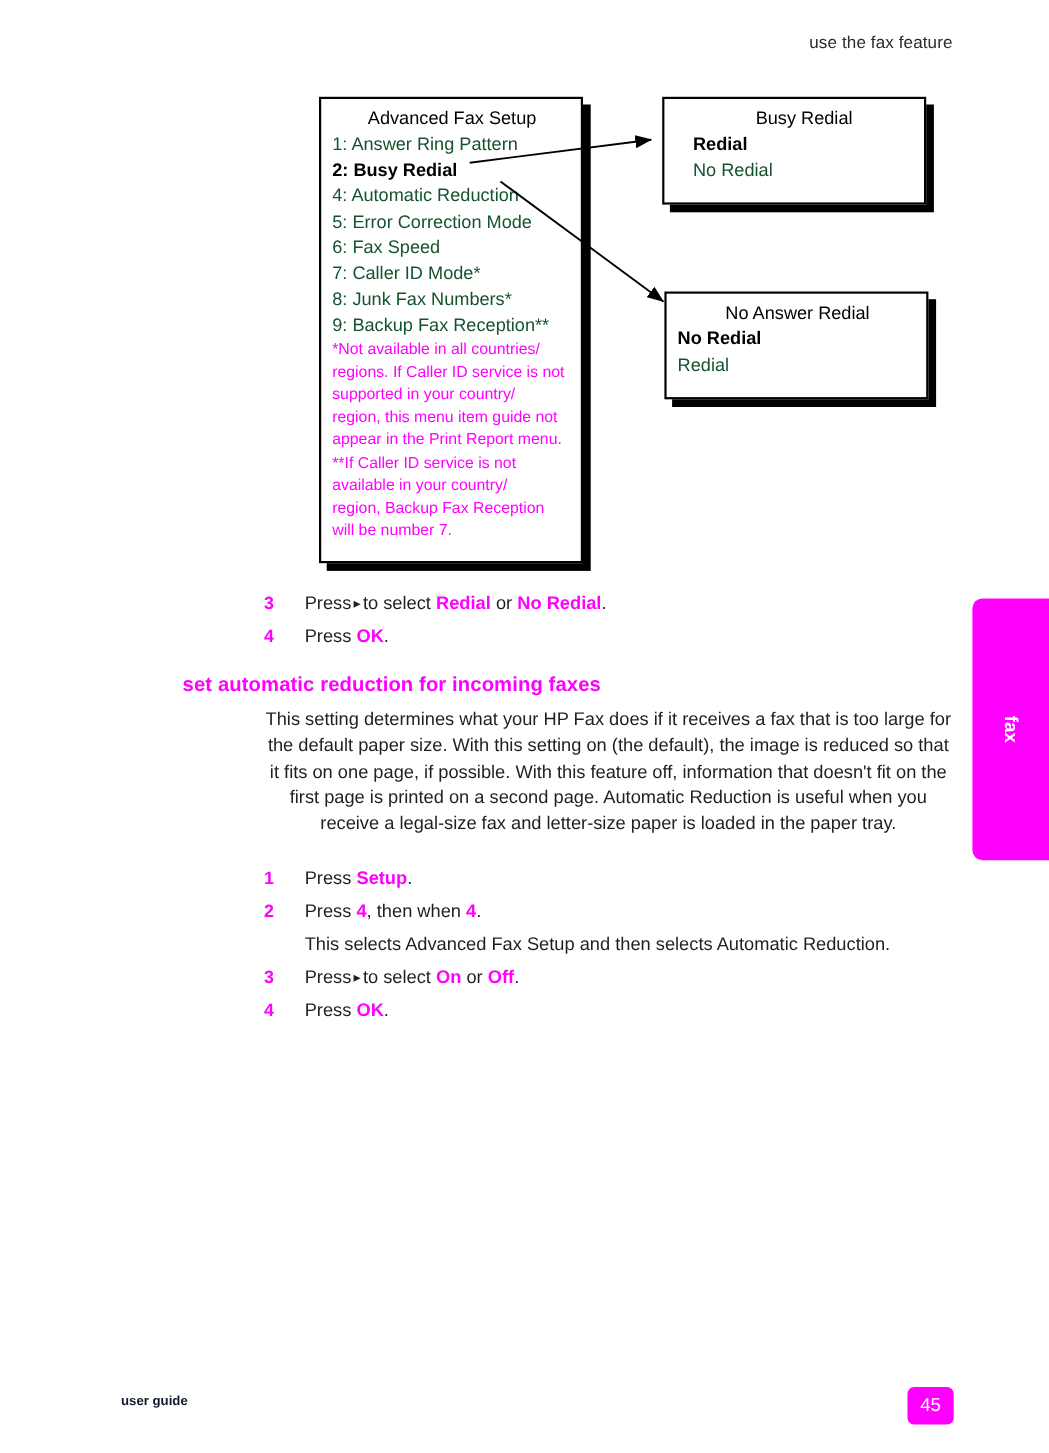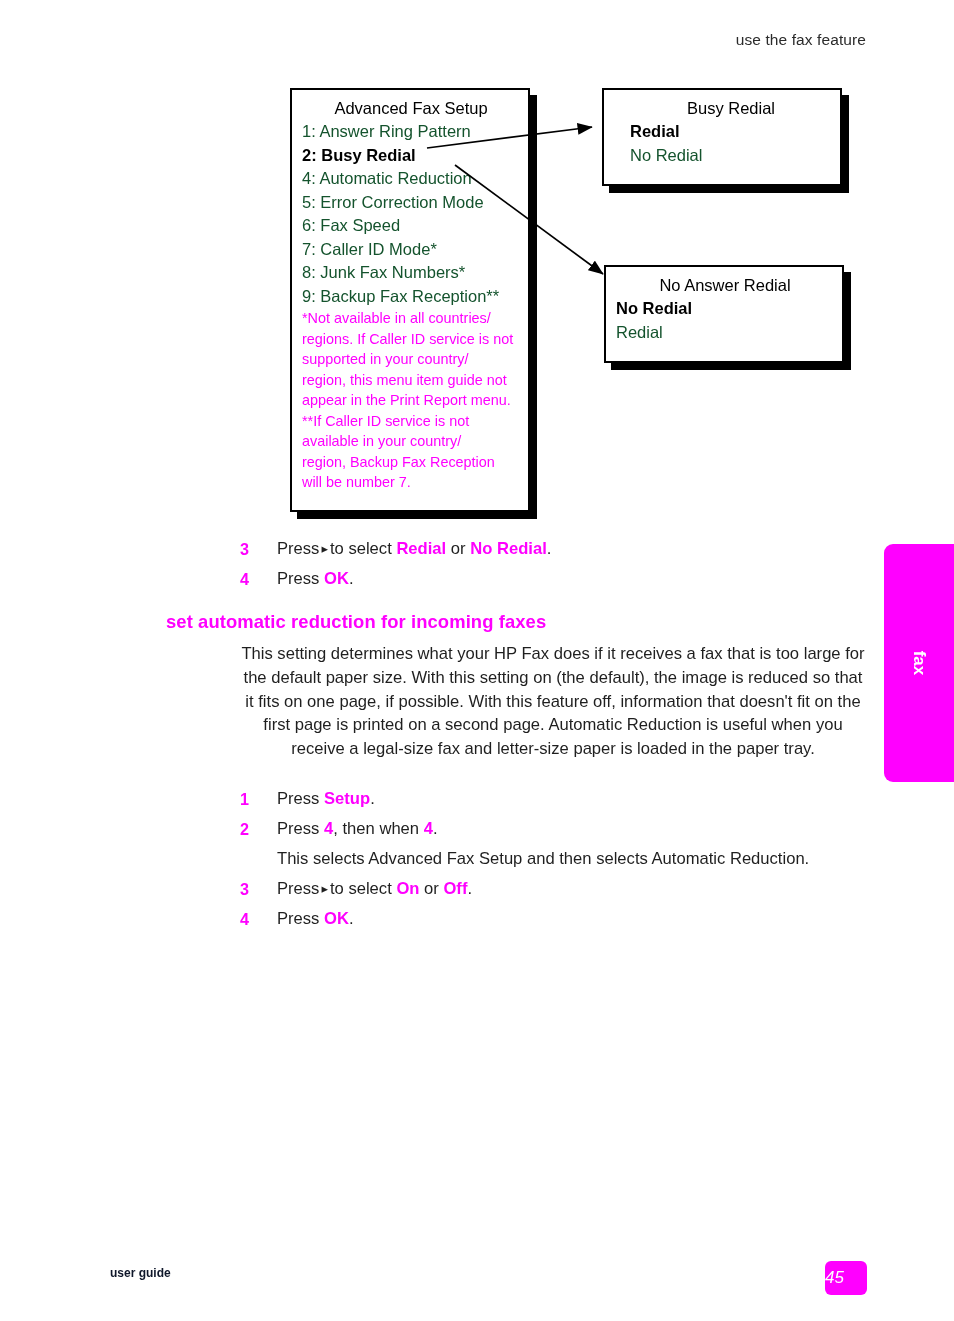--- a/index.html
+++ b/index.html
@@ -188,23 +188,23 @@
     width: 42px;
     height: 34px;
     background: #FF00FF;
     border-radius: 6px;
   }
   .pagebadge span {
     position: absolute;
     left: 0; right: 0;
     top: 50%;
     transform: translateY(-50%);
+    text-align: center;
     color: #ffffff;
     font-size: 17px;
-    font-style: italic;
   }
 </style>
 </head>
 <body>
 
 <div class="run-head">use the fax feature</div>
 
 <div class="diagram">
 
   <div class="screenbox" id="box-advanced">

